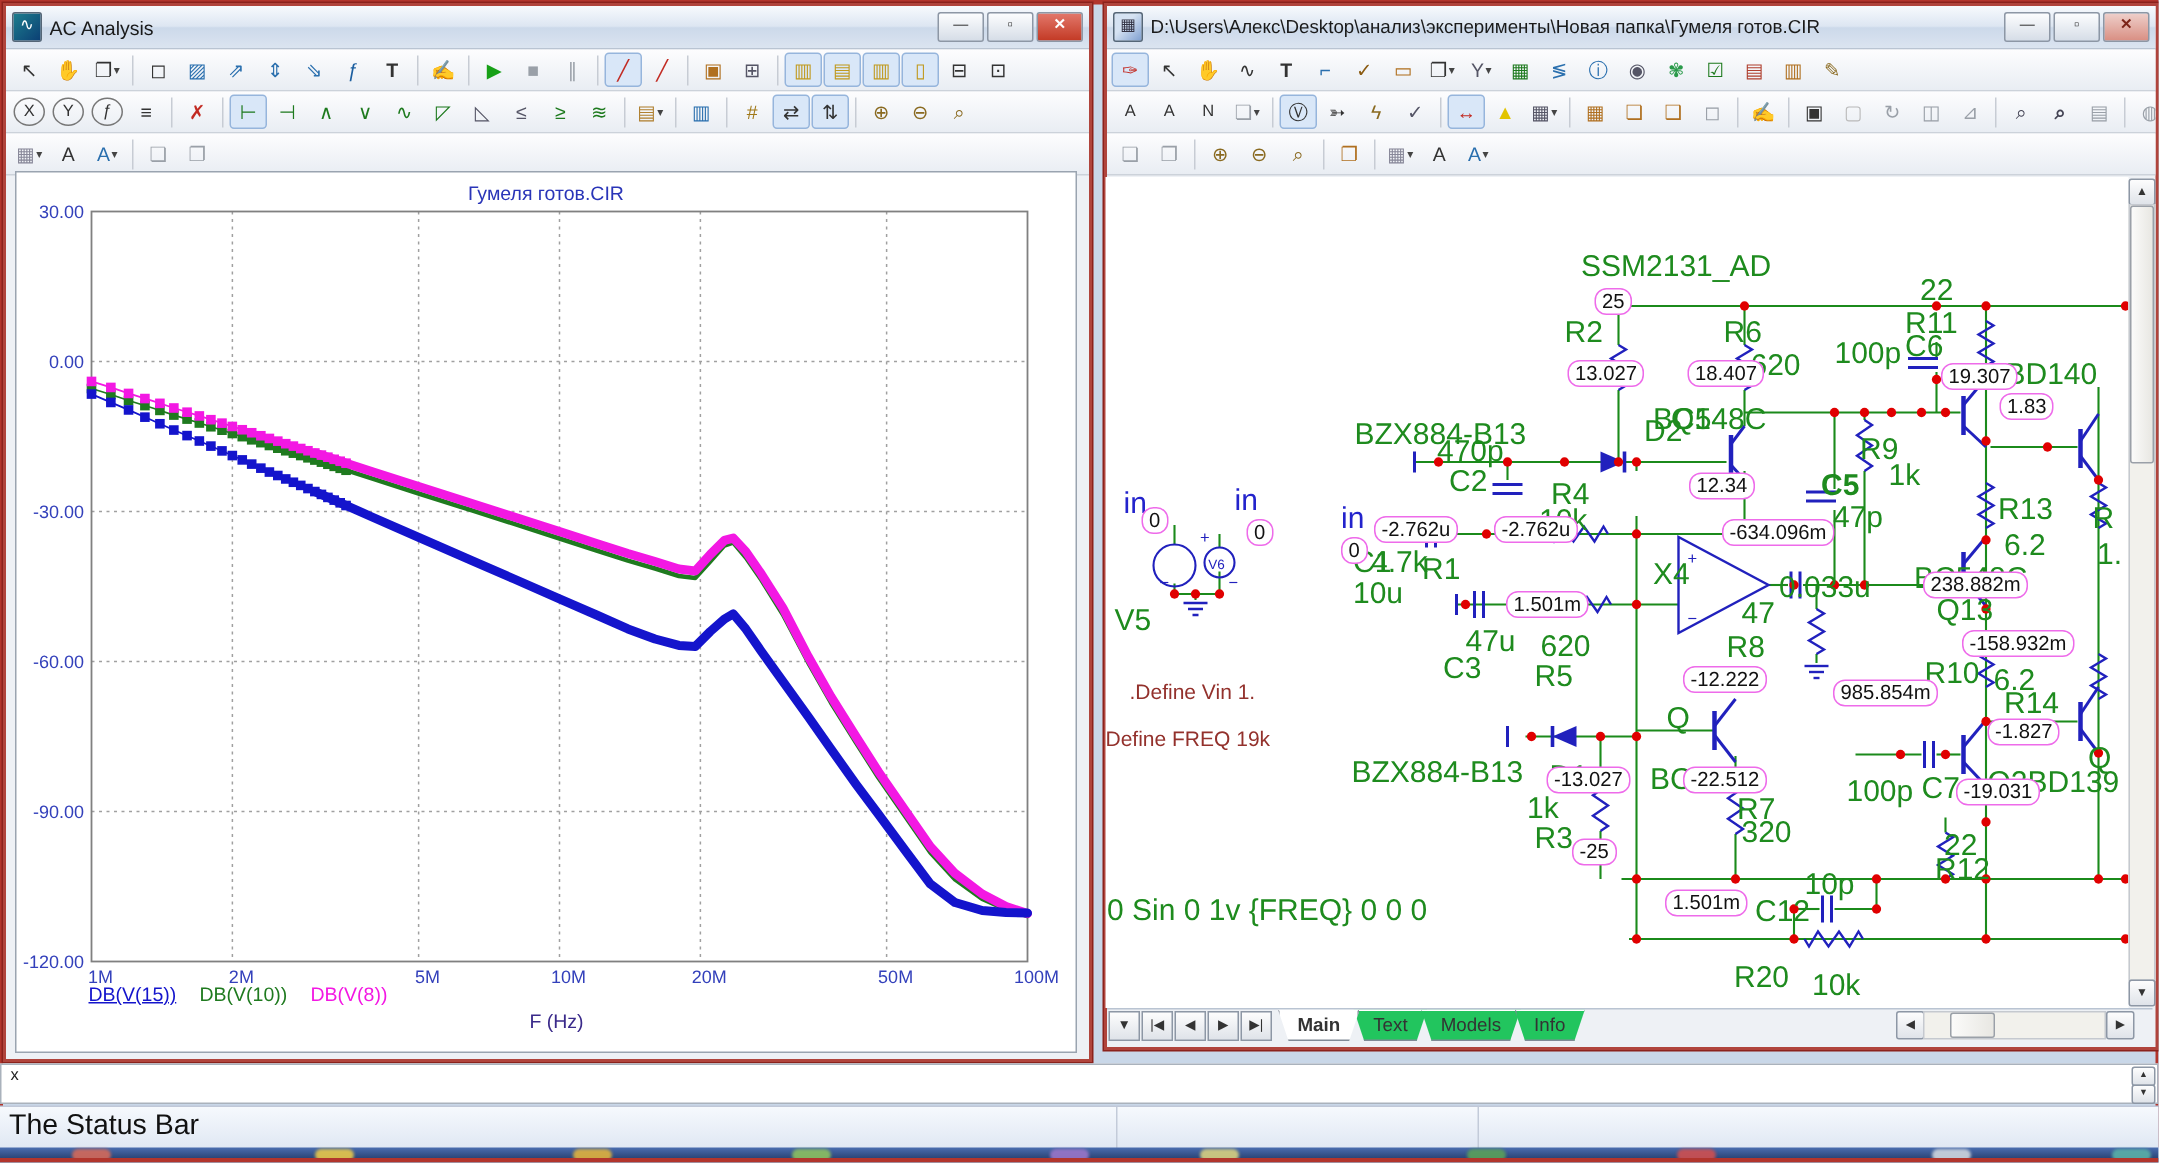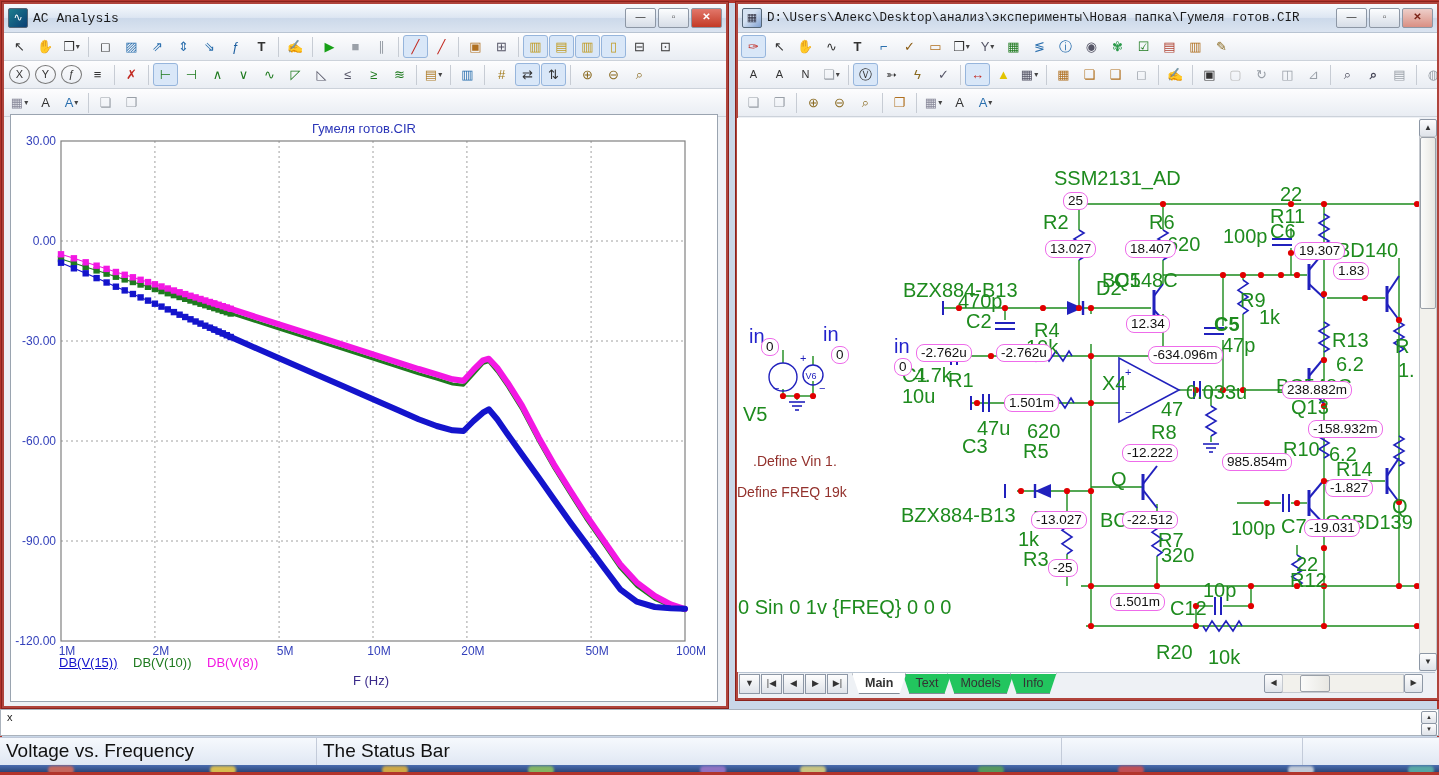--- a/index.html
+++ b/index.html
@@ -8,21 +8,21 @@
   .redstrip{position:absolute;background:#b2352c;z-index:0;}
   
   .win{position:absolute;background:#eef1f5;border:2px solid #b0443c;box-shadow:0 0 0 1px #8b221c;}
   .titlebar{height:28px;display:flex;align-items:center;padding:0 4px;gap:5px;
             background:linear-gradient(#f7fafd,#dde6f2 48%,#ccd9ea 52%,#dbe4f0);
             border-bottom:1px solid #b9c4d2;}
   .title-ico{width:18px;height:18px;border:1px solid #567;border-radius:2px;flex:0 0 auto;
              background:linear-gradient(135deg,#1d7e8e,#0b3f74);color:#fff;font-size:11px;
              text-align:center;line-height:17px;}
   .title-ico.sch{background:linear-gradient(135deg,#d5e2f2 40%,#7f9fd0);color:#334;}
-  .title-text{font-size:13px;color:#1a1a1a;flex:1;white-space:nowrap;overflow:hidden;font-family:Liberation Mono, monospace;}
+  .title-text{font-size:13px;color:#1a1a1a;flex:1;white-space:nowrap;overflow:hidden;}
   .winbtns{display:flex;gap:2px;}
   .wbtn{width:29px;height:18px;border:1px solid #8d97a5;border-radius:2px;font-size:10px;
         line-height:16px;text-align:center;color:#333;background:linear-gradient(#fcfdfe,#d6dde7);}
   .wbtn.close{background:linear-gradient(#e2776a,#c33a25);color:#fff;font-weight:bold;}
   .wbtn.close.pale{background:linear-gradient(#eecfca,#d98f83);color:#7c2418;}
   .toolbar{display:flex;align-items:center;padding:2px 3px;gap:1px;
            background:linear-gradient(#fdfdfe,#e9edf3);border-bottom:1px solid #ccd2da;flex-wrap:nowrap;overflow:hidden;}
   .tbi{min-width:21px;height:21px;line-height:21px;text-align:center;font-size:13px;color:#333;
        border-radius:3px;border:1px solid transparent;padding:0 1px;}
   .tbi.on{background:#d9e7f8;border-color:#96b5dc;}
@@ -673,21 +673,20 @@
 <div class="thumb" style="left:1300px;top:675px;width:28px;height:15px;"></div>
 <div class="sbtn" style="left:1404px;top:674px;width:17px;height:17px;font-size:8px;line-height:16px;">▶</div>
 
 <div id="minipane">
   <span style="position:absolute;left:6px;top:1px;font-size:11px;color:#222;">x</span>
 </div>
 <div class="sbtn" style="left:1421px;top:711px;width:14px;height:11px;font-size:6px;line-height:10px;">▲</div>
 <div class="sbtn" style="left:1421px;top:723px;width:14px;height:11px;font-size:6px;line-height:10px;">▼</div>
 
 <div id="statusbar">
-  <div class="spane" style="width:304px;">Voltage vs. Frequency</div>
   <div class="spane" style="width:732px;">The Status Bar</div>
   <div class="spane" style="width:228px;"></div>
   <div class="spane" style="flex:1;border-right:none;"></div>
 </div>
 
 <div id="taskbar">
   <div class="tblob" style="left:48px;background:#d46a5a;"></div>
   <div class="tblob" style="left:210px;background:#e8c84a;"></div>
   <div class="tblob" style="left:382px;background:#e0b23e;"></div>
   <div class="tblob" style="left:528px;background:#8cc060;"></div>

